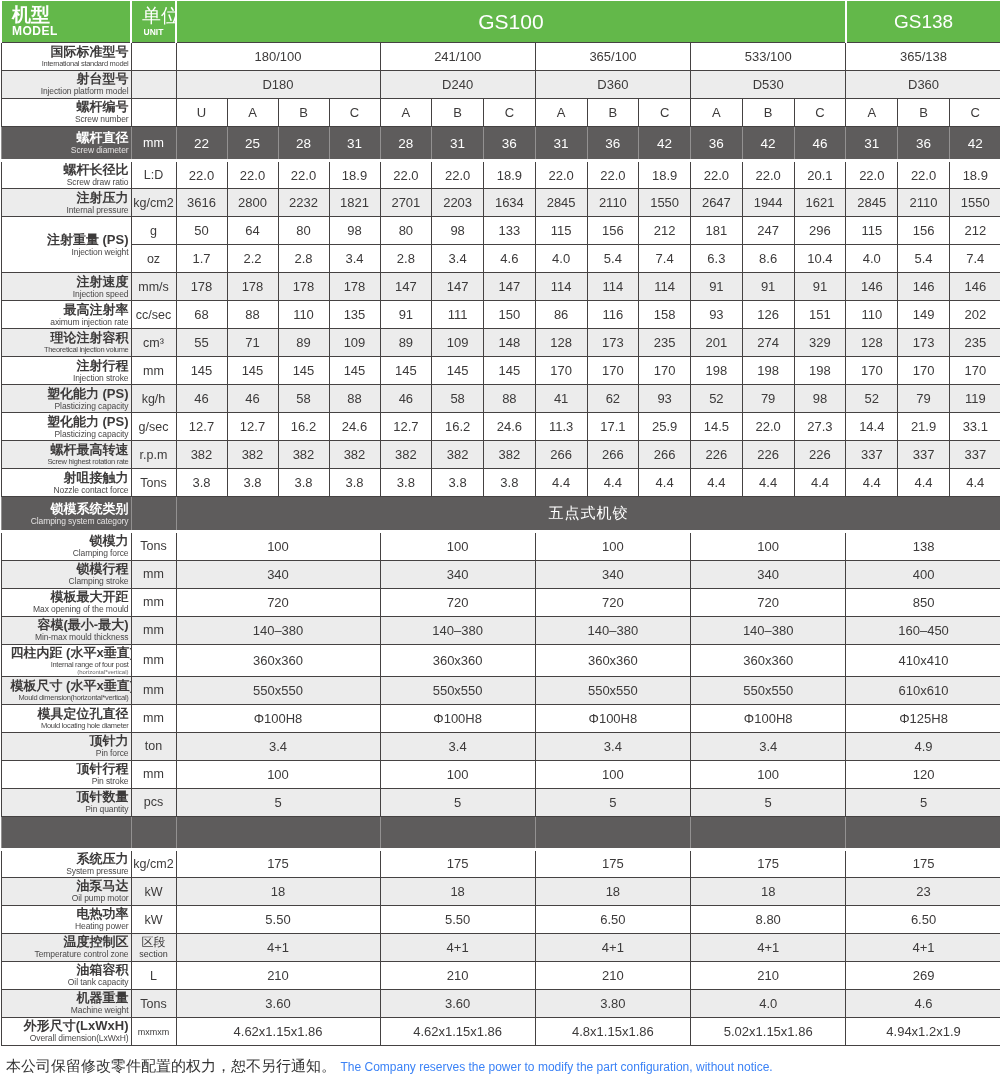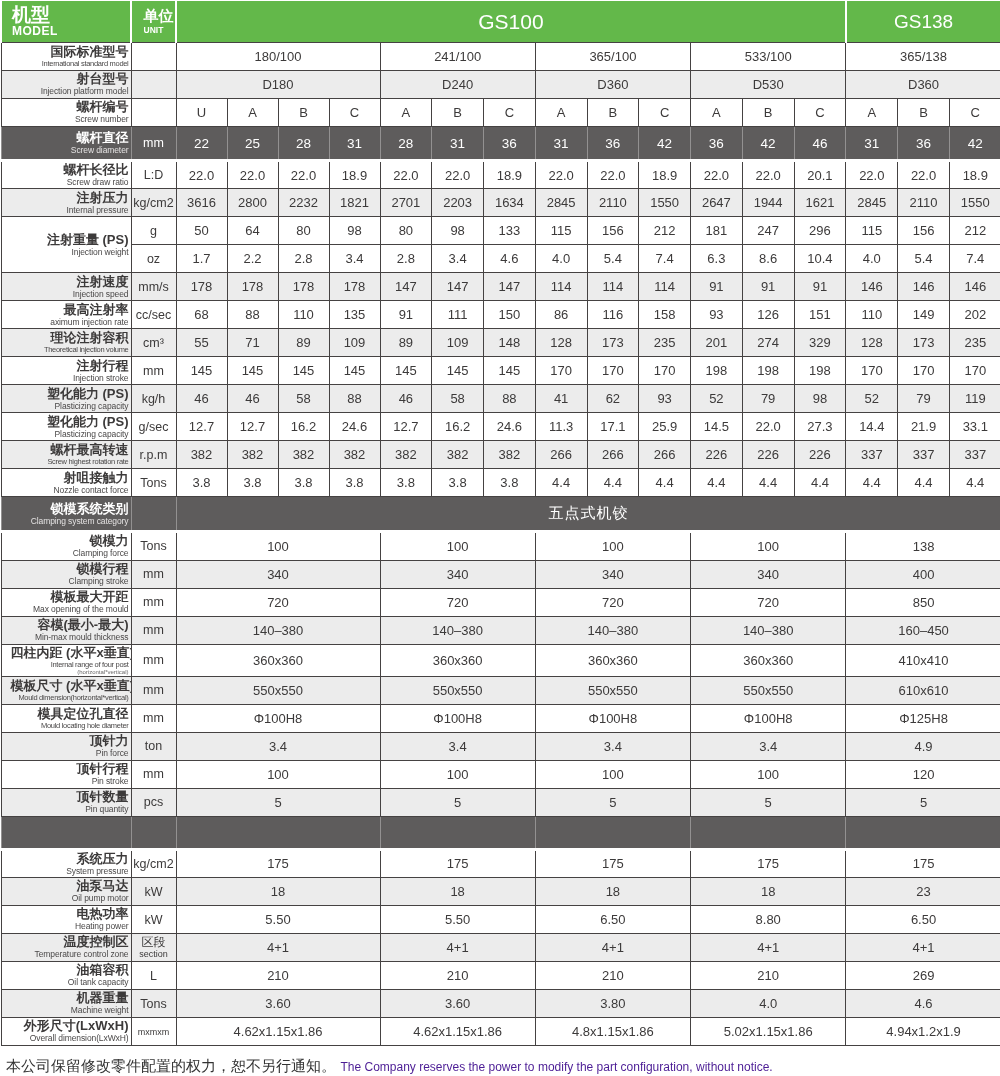--- a/index.html
+++ b/index.html
@@ -29,21 +29,21 @@
     color:#fff;
     border-left:2px solid #fff;
     border-right:2px solid #fff;
     border-top:1px solid #fff;
     border-bottom:1px solid #454242;
     vertical-align:middle;
   }
   th.h-model{text-align:left;padding-left:10px;}
   th.h-model .zh{font-size:19px;font-weight:bold;line-height:1.05;}
   th.h-model .en{font-size:12px;font-weight:bold;letter-spacing:.5px;}
-  th.h-unit .zh{font-size:15px;font-weight:bold;line-height:1.1;padding-left:10px;}
+  th.h-unit .zh{font-size:19px;font-weight:normal;line-height:1.1;padding-left:10px;}
   th.h-unit .en{font-size:8.5px;font-weight:bold;}
   th.h-gs100{font-size:21px;font-weight:normal;margin-top:38px;}
   th.h-gs138{font-size:19px;font-weight:normal;margin-left:45px;}
   
   tr.cols16,tr.grouped{height:28px;}
   tr.dark16{height:34px;}
   tr.category{height:35px;}
   tr.separator{height:33px;}
   tr.sh-w td{background:#fff;}
   tr.sh-g td{background:#ececec;}
@@ -74,21 +74,21 @@
   tr.dark16 td.val{font-size:13.5px;}
   tr.category td.merged{font-size:15px;letter-spacing:1px;}
   
   .footer{
     width:1000px;
     padding:11px 6px 0 6px;
     box-sizing:border-box;
     text-align:left;
   }
   .f-zh{font-size:15px;color:#333;}
-  .f-en{font-size:12px;color:#4c1d95;}
+  .f-en{font-size:12px;color:#3b82f6;}
 </style>
 </head>
 <body>
 
 <table class="spec">
   <colgroup>
     <col style="width:130px">
       <col style="width:45px">
     <col style="width:51px">
       <col style="width:51px">

